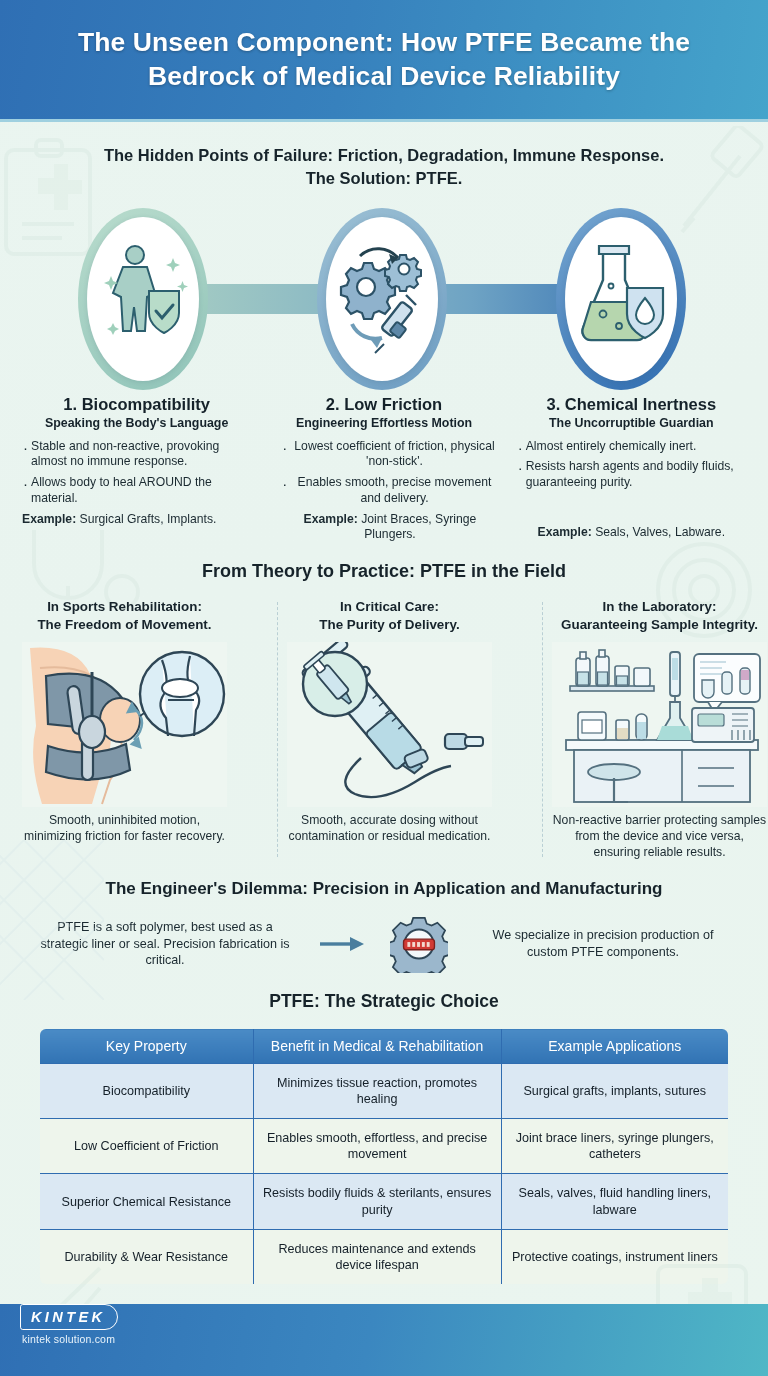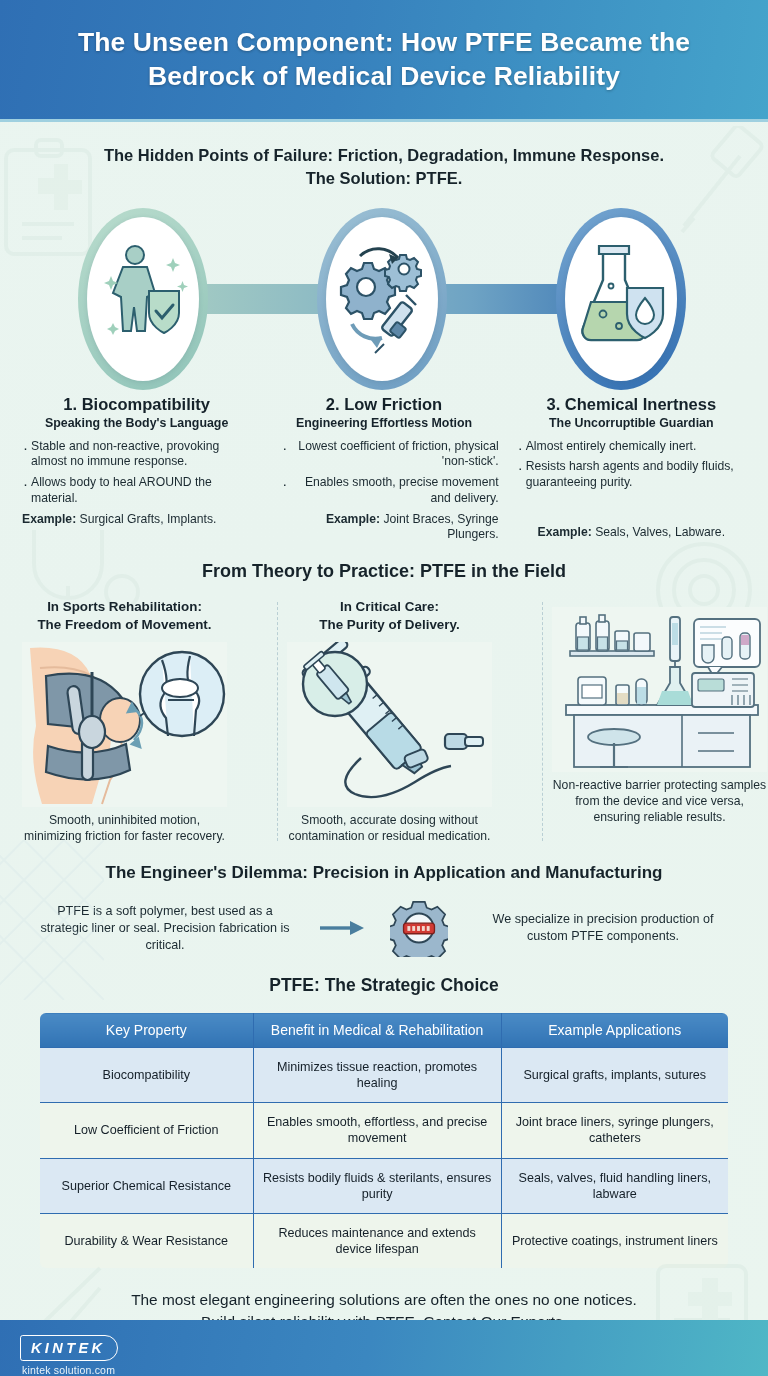--- a/index.html
+++ b/index.html
@@ -94,21 +94,21 @@
   }
   .pcol ul { list-style: none; margin-top: 7px; }
   .pcol li {
     font-size: 12.2px; color: #1b2a31; line-height: 1.29; margin-bottom: 5px;
     padding-left: 9px; position: relative;
   }
   .pcol li::before { content: "·"; position: absolute; left: 1px; top: -1px; font-size: 15px; }
   .pcol .example { font-size: 12.2px; color: #1b2a31; line-height: 1.29; margin-top: 4px; }
   .pcol .example b { font-weight: bold; }
   .pcol-1 ul, .pcol-1 .example { text-align: left; }
-  .pcol-2 ul, .pcol-2 .example { text-align: right; padding-left: 12px; }
+  .pcol-2 ul, .pcol-2 .example { text-align: center; padding-left: 12px; }
   .pcol-3 ul { text-align: left; }
   .pcol-3 .example { text-align: center; margin-top: 34px; }
 
   
   .field-wrap { margin-top: 18px; }
   .field-row { display: flex; margin-top: 10px; padding: 0 12px; gap: 40px; }
   .fcol { width: 33.33%; padding: 0 10px; position: relative; }
   .fcol + .fcol::before {
     content: ""; position: absolute; left: 0; top: 4px; bottom: 4px;
     border-left: 1px dashed #b9cfd4;
@@ -163,23 +163,23 @@
   col.c3 { width: 33%; }
 
   
   .closing {
     text-align: center; font-size: 15.4px; color: #15222a; line-height: 1.4;
     margin: 20px auto 0; max-width: 690px;
   }
 
   
   .footer {
-    position: absolute; left: 0; bottom: 0; width: 768px; height: 56px;
+    position: absolute; left: 0; bottom: 0; width: 768px; height: 72px;
     background: linear-gradient(100deg,#2f6fb4 0%, #3b87c0 48%, #4fb7c6 100%);
-    display: flex; align-items: flex-end;
+    display: flex; align-items: flex-start;
   }
   .logo-box {
     margin-left: 20px;
     border: 1.8px solid #ffffff;
     border-radius: 3px 14px 14px 3px;
     padding: 3px 12px 3px 10px;
     display: inline-block;
   }
   .logo-text {
     color: #ffffff; font-weight: bold; font-size: 14.5px;
@@ -431,20 +431,24 @@
               <rect x="43" y="12" width="8" height="12" rx="2" fill="#fff" stroke="#2e4656" stroke-width="1.6"></rect>
               <rect x="35" y="8" width="24" height="5" rx="2" fill="#dff0f4" stroke="#2e4656" stroke-width="1.6"></rect>
               <path d="M44 56 h7 l-2 10h-3z" fill="#9dc5d4" stroke="#2e4656" stroke-width="1.6"></path>
             </g>
           </svg>
         </div>
         <div class="fcap">Smooth, accurate dosing without contamination or residual medication.</div>
       </div>
 
       <div class="fcol">
+        <h4>
+          <span>In the Laboratory:</span><br>
+          <span>Guaranteeing Sample Integrity.</span>
+        </h4>
         <div class="fig">
           <svg width="215" height="165" viewBox="0 0 215 165">
             <rect x="0" y="0" width="215" height="165" fill="#eef6f1"></rect>
 
             <rect x="18" y="44" width="84" height="5" fill="#dbe8ef" stroke="#54707f" stroke-width="1.6"></rect>
             <g fill="#f2f8fb" stroke="#54707f" stroke-width="1.6">
               <rect x="24" y="16" width="14" height="28" rx="3"></rect>
                 <rect x="28" y="10" width="6" height="7"></rect>
               <rect x="44" y="14" width="13" height="30" rx="3"></rect>
                 <rect x="47" y="8" width="6" height="7"></rect>

